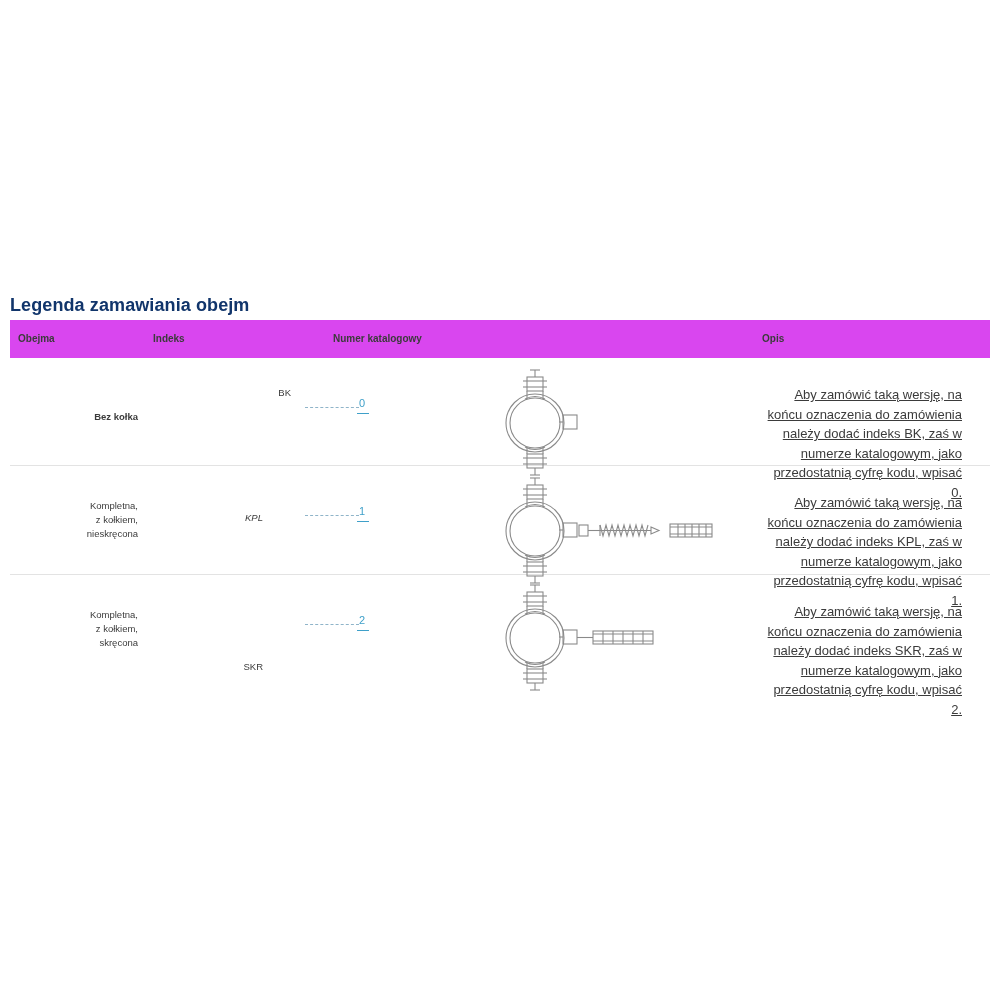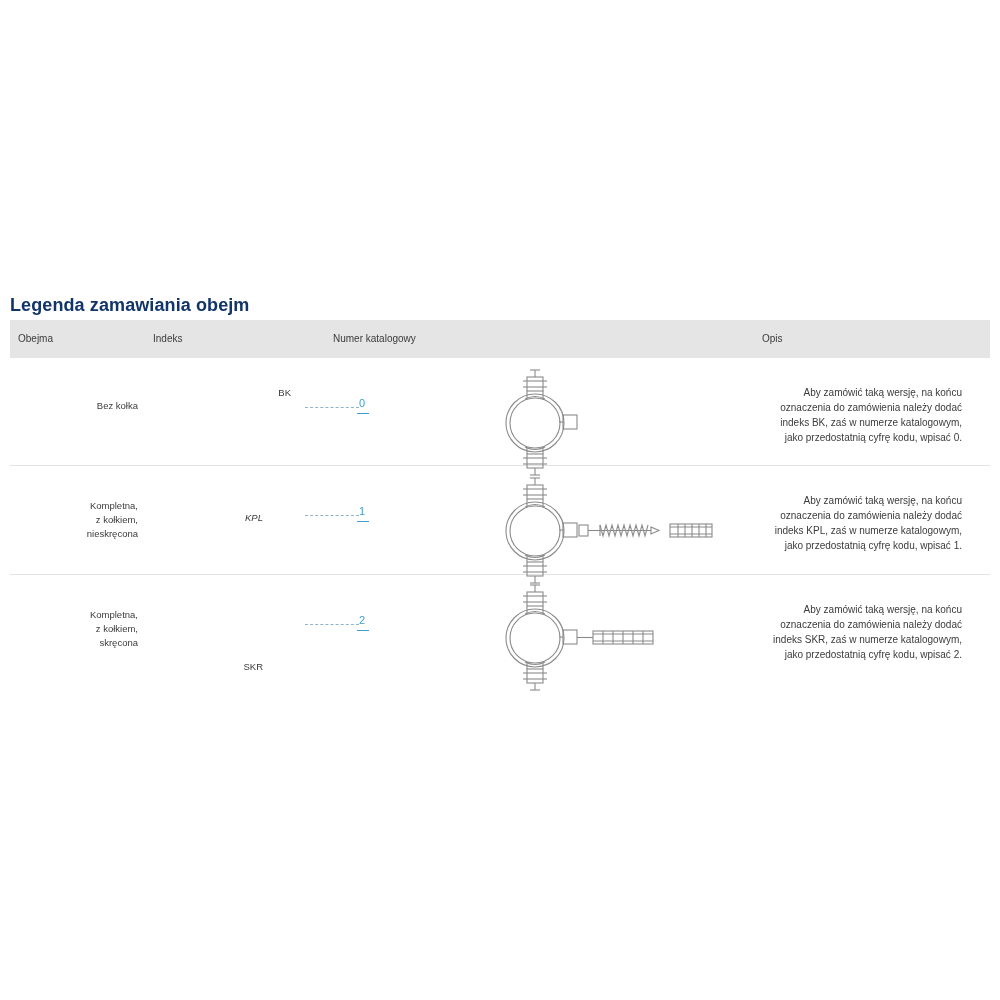--- a/index.html
+++ b/index.html
@@ -32,23 +32,24 @@
     color: #11356b;
     letter-spacing: 0.1px;
   }
   .table {
     position: absolute;
     left: 10px;
     top: 320px;
     width: 980px;
   }
   .thead {
-    background: #e5e5e5;
+    background: #d946ef;
     height: 38px;
     position: relative;
+    font-weight: bold;
   }
   .th {
     position: absolute;
     top: 13px;
     font-size: 10px;
     color: #3b3b3b;
   }
   .th-obejma { left: 8px; }
   .th-indeks { left: 143px; }
   .th-numer  { left: 281px; margin-left: 42px; }
@@ -61,21 +62,21 @@
   }
   .row-1 { height: 107px; }
   .cell {
     position: absolute;
     font-size: 9.5px;
     line-height: 1.45;
     color: #3b3b3b;
   }
   .c-obejma { left: 8px; width: 120px; }
   .c-indeks { left: 143px; width: 110px; }
-  .c-opis   { left: 752px; width: 200px; font-size: 10px; line-height: 1.5; }
+  .c-opis   { left: 752px; width: 200px; font-size: 13px; line-height: 1.5; text-decoration: underline; }
 
   .catno {
     position: absolute;
     left: 281px;
     width: 160px;
     height: 20px;
   }
   .catno .dashes {
     position: absolute;
     left: 14px;
@@ -96,21 +97,21 @@
     top: 16px;
     width: 12px;
     border-top: 1px solid #3fa0c9;
   }
 
   .figure {
     position: absolute;
     left: 455px;
     top: 0;
   }
-  .vcenter-row1 .c-obejma { top: 41px; }
+  .vcenter-row1 .c-obejma { top: 52px; font-weight: bold; }
   .vcenter-row1 .c-indeks { top: 28px; margin-left: 28px; }
   .vcenter-row1 .catno    { top: 39px; }
   .vcenter-row1 .c-opis   { top: 27px; }
   .vcenter-row1 .figure   { top: 10px; }
 
   .vcenter-row2 .c-obejma { top: 33px; }
   .vcenter-row2 .c-indeks { top: 45px; font-style: italic; }
   .vcenter-row2 .catno    { top: 39px; }
   .vcenter-row2 .c-opis   { top: 27px; }
   .vcenter-row2 .figure   { top: 10px; }

